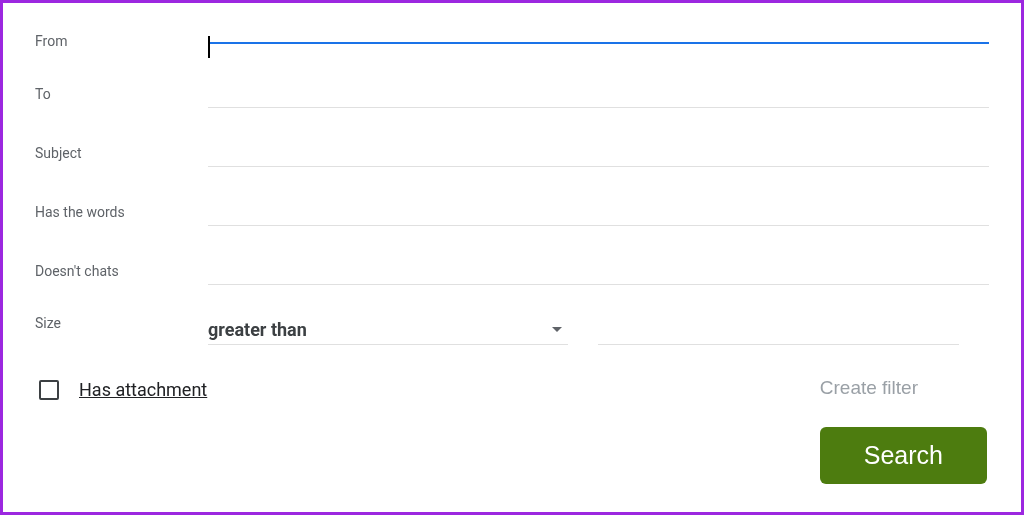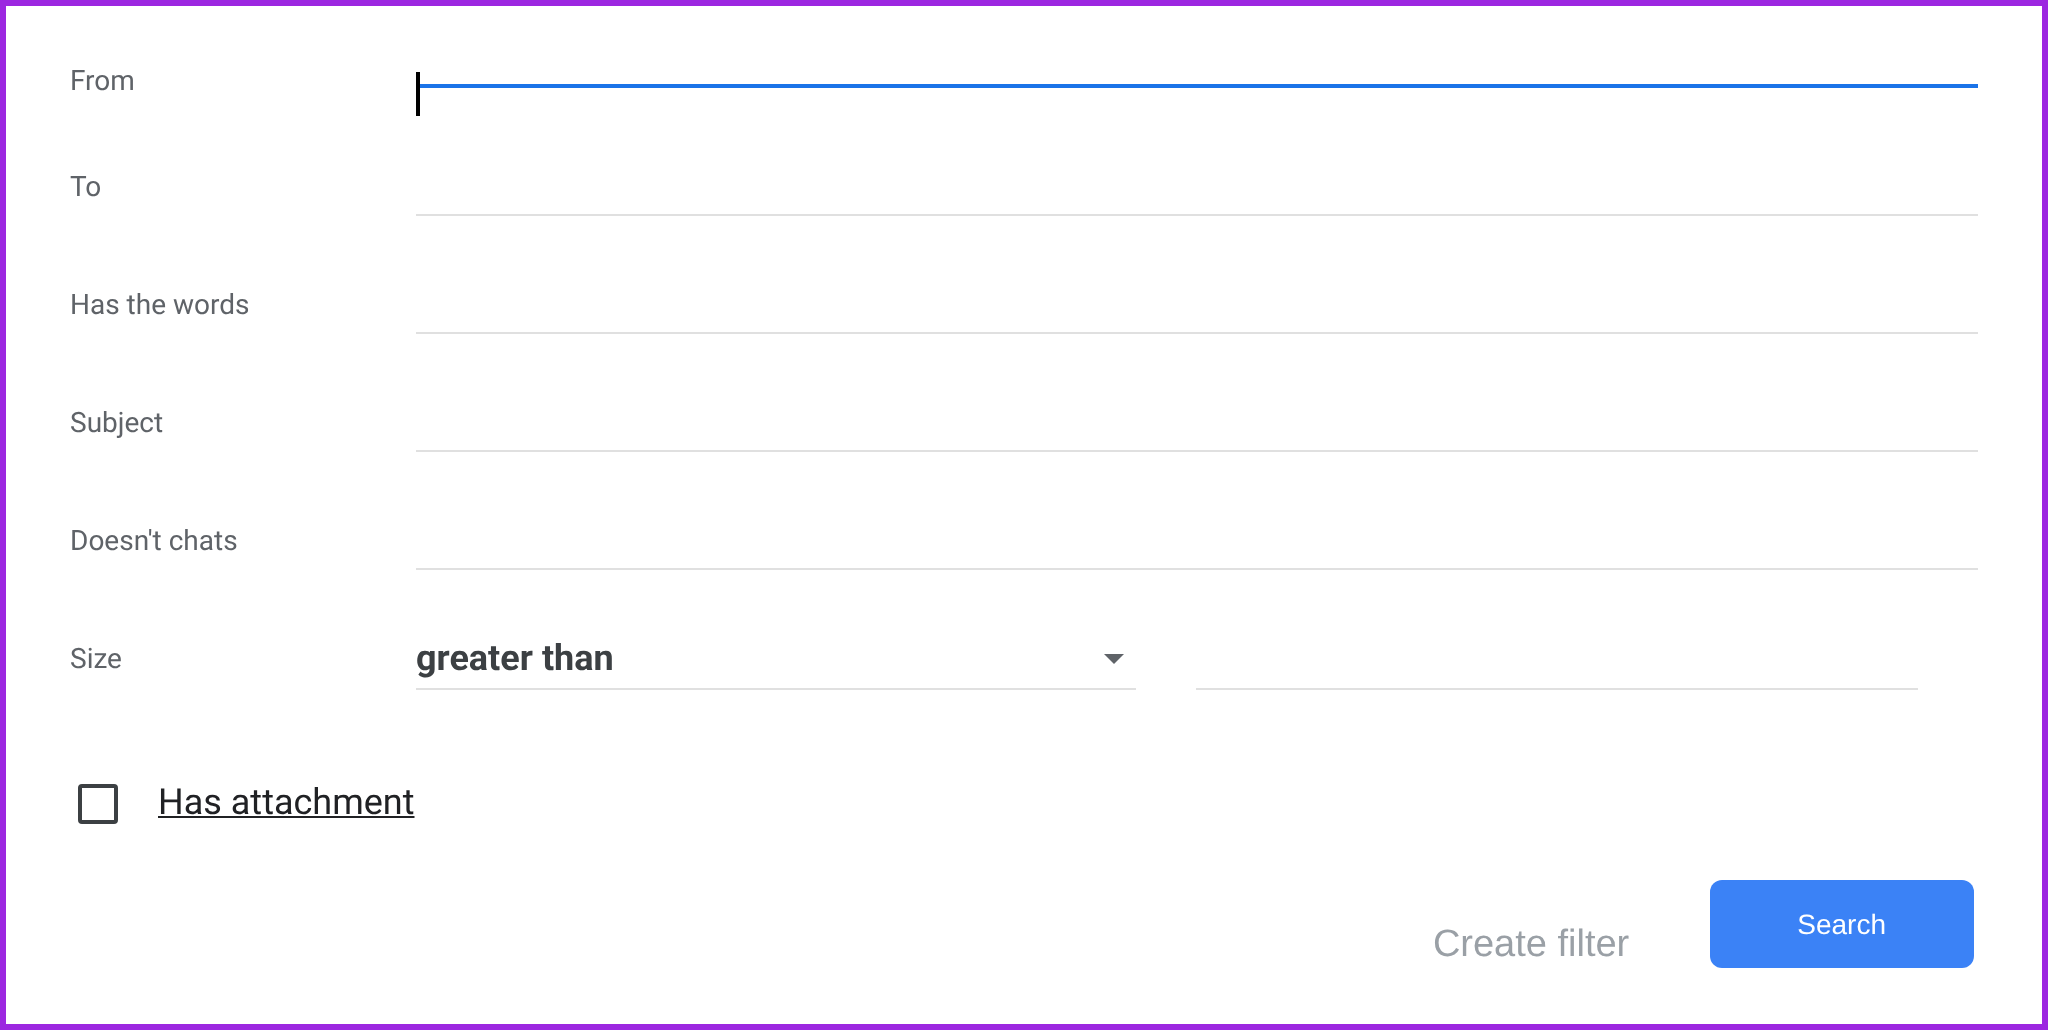--- a/index.html
+++ b/index.html
@@ -51,22 +51,21 @@
     .input-wrapper .cursor-bar {
       position: absolute;
       left: 0;
       top: -2px;
       width: 1.5px;
       height: 22px;
       background: #000;
     }
     .size-row {
       display: flex;
-      align-items: center;
-      margin-bottom: 46px;
+      margin-bottom: 34px;
     }
     .dropdown {
       display: flex;
       align-items: center;
       justify-content: space-between;
       border-bottom: 1px solid #e0e0e0;
       padding: 4px 0;
       cursor: pointer;
       color: #3c4043;
       font-size: 18px;
@@ -113,34 +112,35 @@
     .checkbox-label {
       color: #202124;
       font-size: 18px;
       text-decoration: underline;
     }
     .footer {
       position: absolute;
       bottom: 28px;
       right: 34px;
       display: flex;
-      align-items: flex-end;
-      gap: 40px;
+      align-items: flex-start;
+      gap: 28px;
+      flex-direction: column;
     }
     .link-button {
       color: #9aa0a6;
       font-size: 19px;
       cursor: pointer;
       background: none;
       border: none;
     }
     .primary-button {
-      background: #3b82f6;
+      background: #4d7c0f;
       color: #fff;
-      font-size: 14px;
+      font-size: 25px;
       padding: 14px 44px;
       border: none;
       border-radius: 6px;
       cursor: pointer;
       font-weight: 500;
     }
   </style>
 </head>
 <body>
 
@@ -152,26 +152,26 @@
       <span class="cursor-bar"></span>
     </div>
   </div>
 
   <div class="form-row">
     <div class="label">To</div>
     <input class="text-input" type="text" value="" style="">
   </div>
 
   <div class="form-row">
-    <div class="label">Has the words</div>
+    <div class="label">Subject</div>
     <input class="text-input" type="text" value="" style="">
   </div>
 
   <div class="form-row">
-    <div class="label">Subject</div>
+    <div class="label">Has the words</div>
     <input class="text-input" type="text" value="" style="">
   </div>
 
   <div class="form-row">
     <div class="label">Doesn't chats</div>
     <input class="text-input" type="text" value="" style="">
   </div>
 
   <div class="size-row">
     <div class="label">Size</div>

